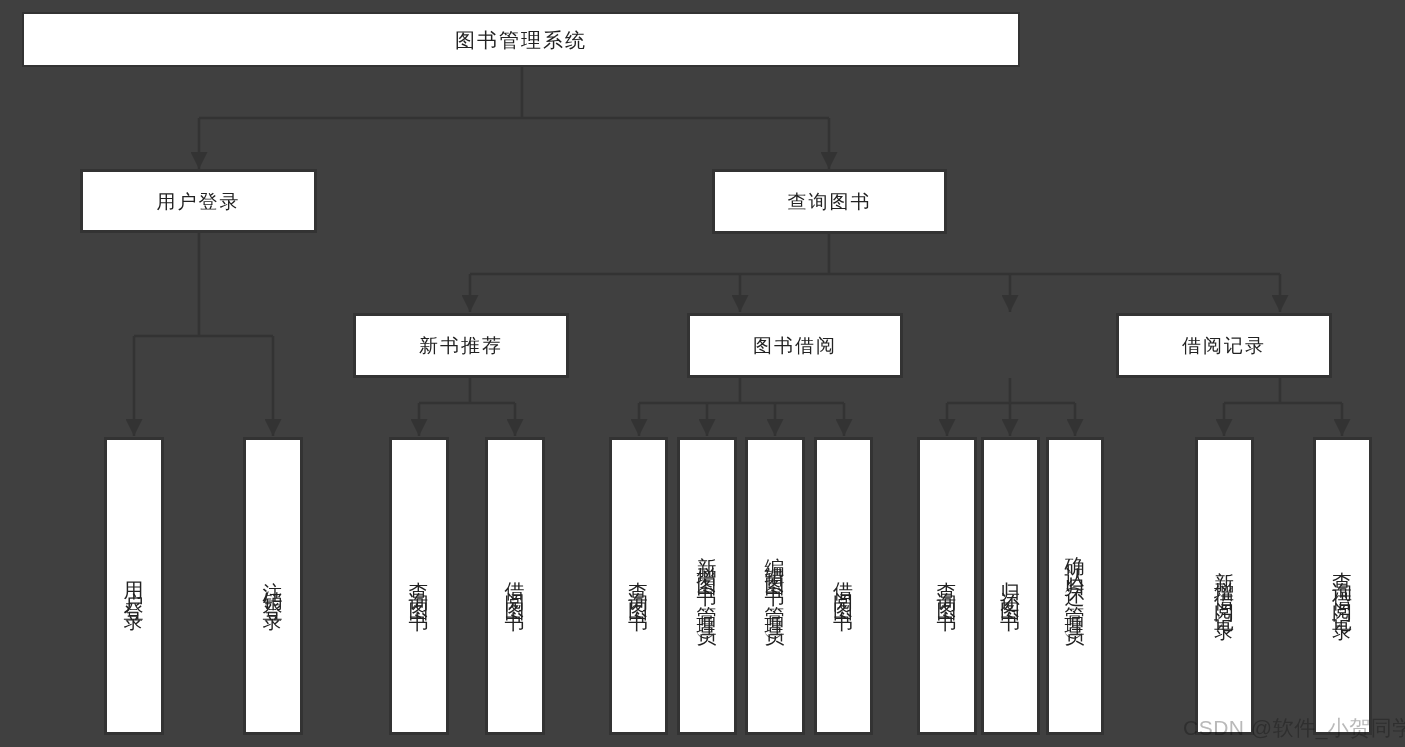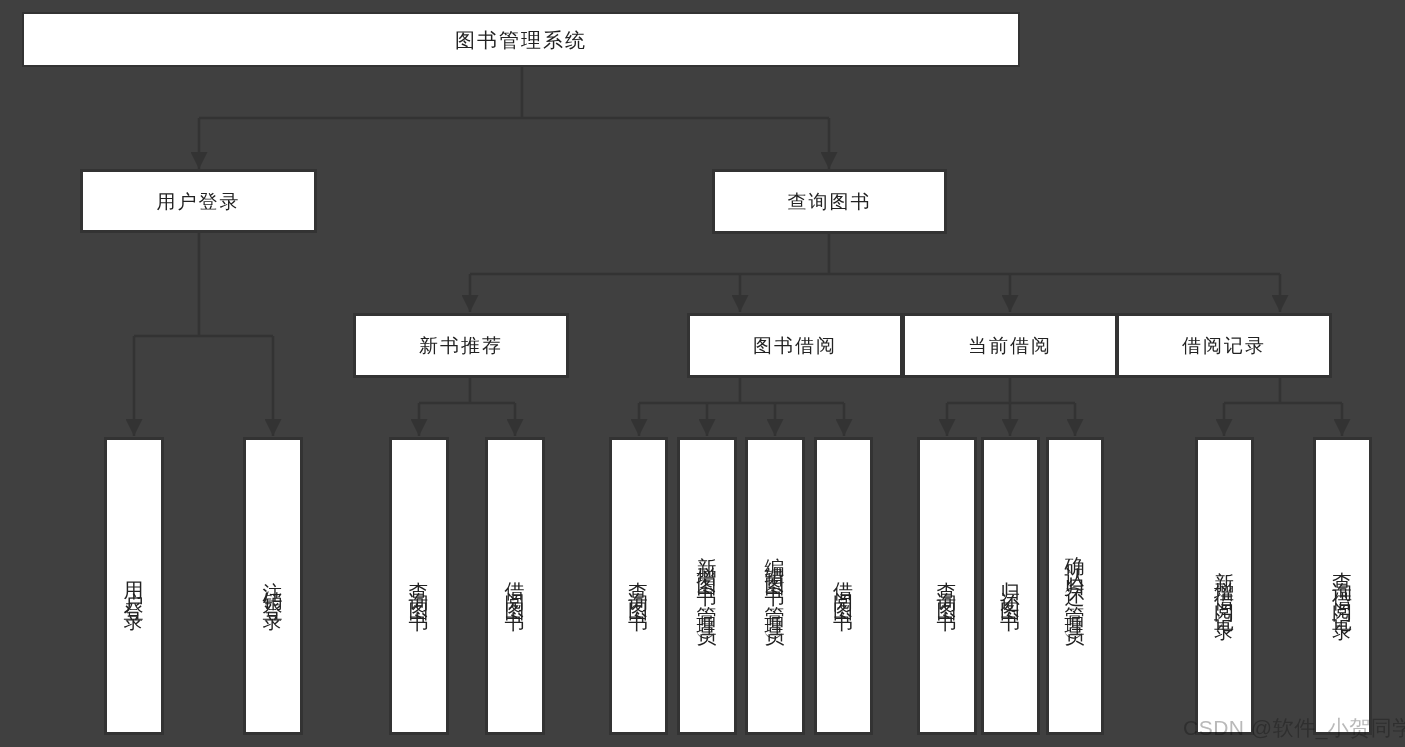--- a/index.html
+++ b/index.html
@@ -116,23 +116,20 @@
   <div class="node" style="left:712px; top:169px; width:235px; height:65px;">
     <span class="hlabel">查询图书</span>
   </div>
 
   <div class="node" style="left:353px; top:313px; width:216px; height:65px;">
     <span class="hlabel">新书推荐</span>
   </div>
   <div class="node" style="left:668px; top:313px; width:216px; height:65px;margin-left:19px;">
     <span class="hlabel">图书借阅</span>
   </div>
-  <div class="node" style="left:902px; top:313px; width:216px; height:65px;">
-    <span class="hlabel">当前借阅</span>
-  </div>
   <div class="node" style="left:1116px; top:313px; width:216px; height:65px;">
     <span class="hlabel">借阅记录</span>
   </div>
 
   <div class="node leaf" style="left:104px; width:60px;">
     <span class="vtext">用户登录</span>
   </div>
   <div class="node leaf" style="left:243px; width:60px;">
     <span class="vtext">注销登录</span>
   </div>

